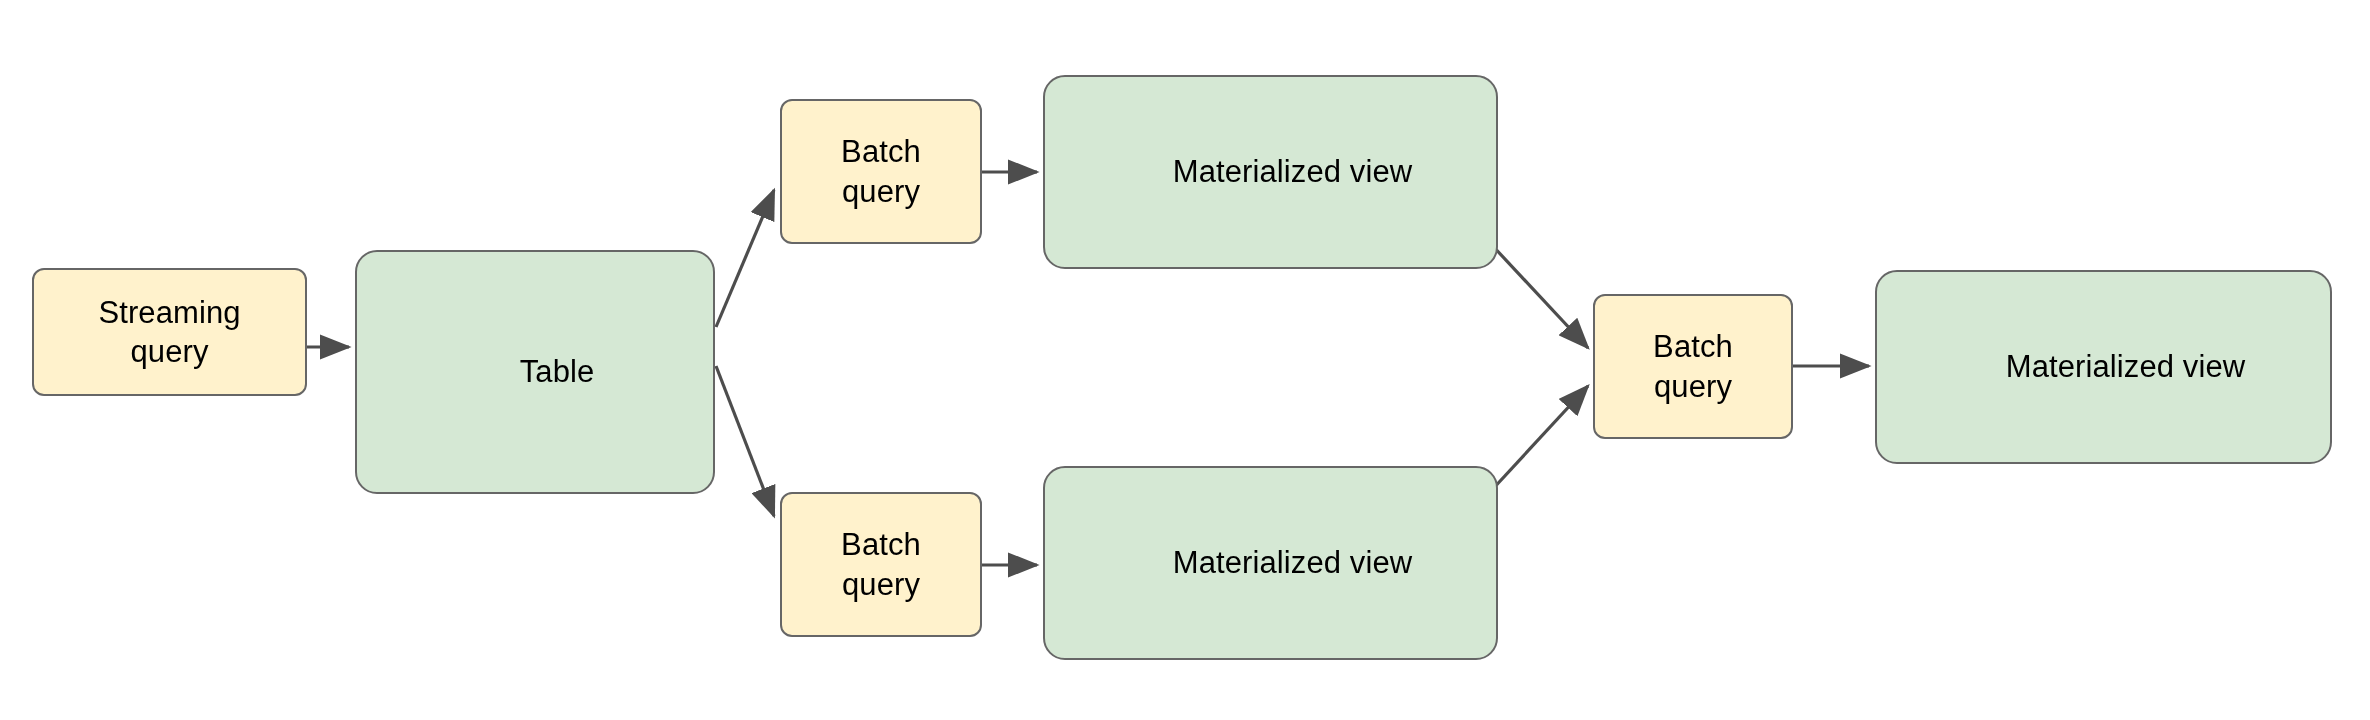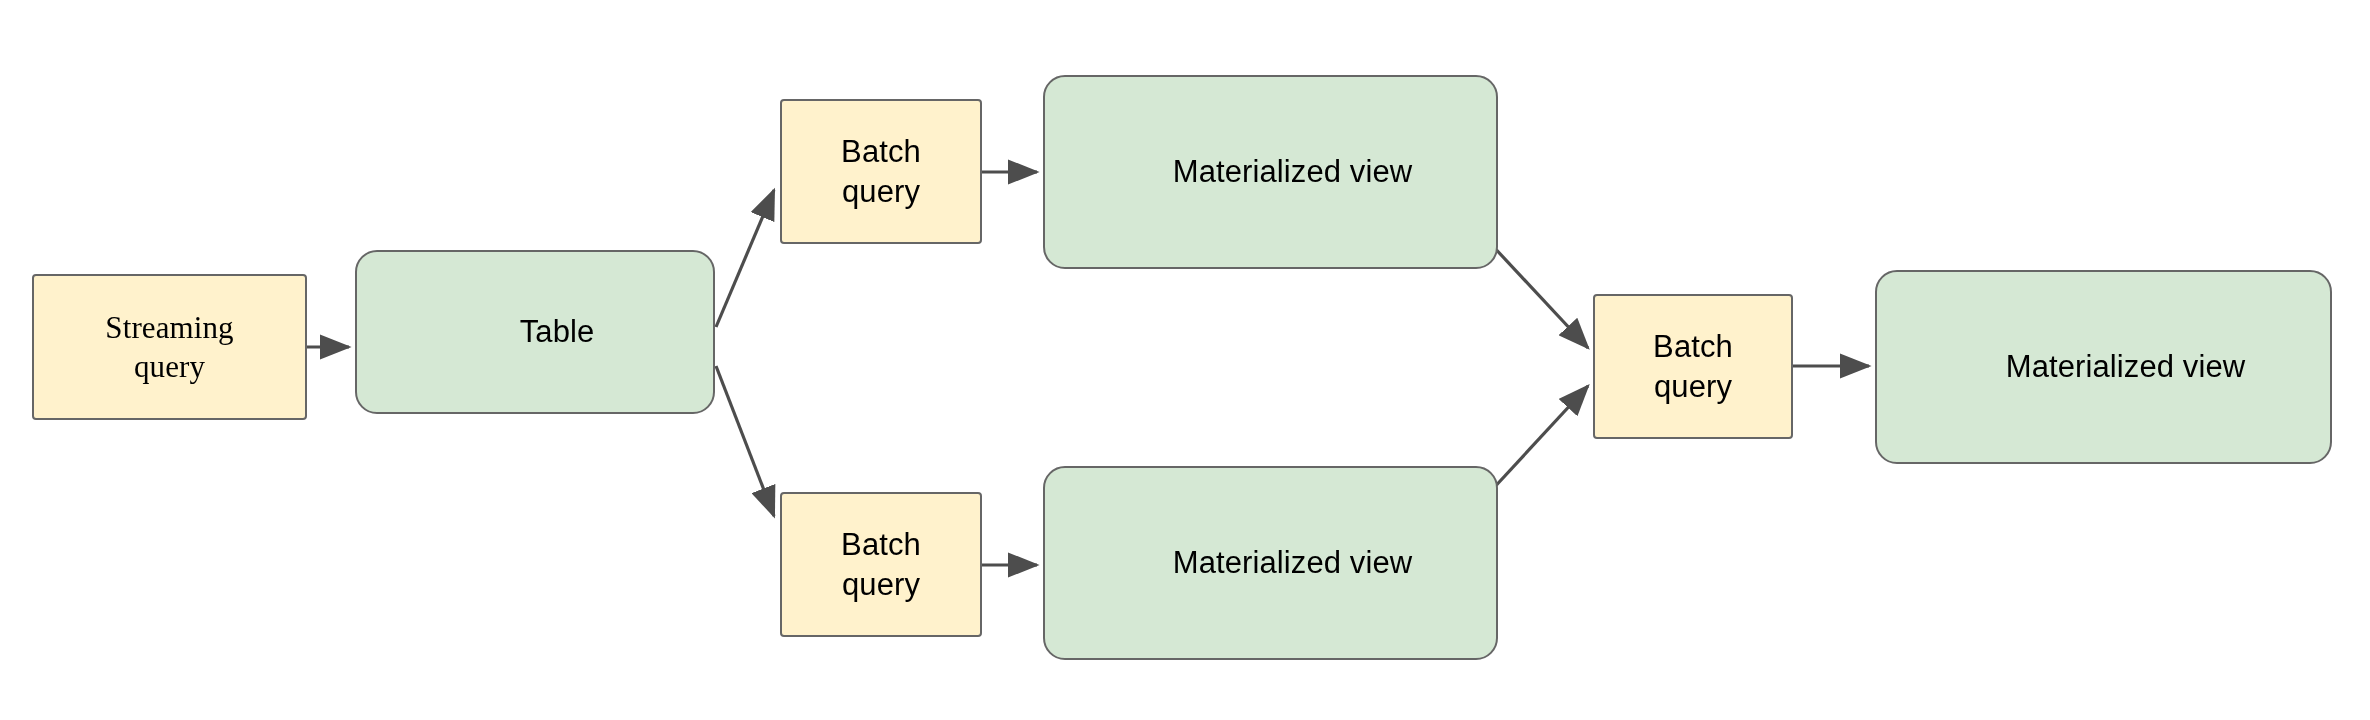--- a/index.html
+++ b/index.html
@@ -32,21 +32,21 @@
     text-align: center;
     color: #000000;
     font-size: 31px;
     line-height: 1.26;
     letter-spacing: 0.1px;
     border: 2px solid #666666;
     z-index: 2;
   }
   .node.process {
     background: #fff2cc;
-    border-radius: 4px;
+    border-radius: 12px;
     justify-content: center;
   }
   .node.store {
     background: #d5e8d4;
     border-radius: 22px;
     padding-left: 44px;
   }
   .node-label {
     display: block;
     white-space: pre-line;
@@ -77,26 +77,26 @@
       <line x1="982" y1="565" x2="1037" y2="565" marker-end="url(#arrowhead)"></line>
 
       <line x1="1490" y1="243" x2="1588" y2="348" marker-end="url(#arrowhead)"></line>
 
       <line x1="1490" y1="492" x2="1588" y2="386" marker-end="url(#arrowhead)"></line>
 
       <line x1="1793" y1="366" x2="1869" y2="366" marker-end="url(#arrowhead)"></line>
     </g>
   </svg>
 
-  <div class="node process" style="left:32px; top:274px; width:275px; height:146px;font-family:Liberation Serif, serif;">
+  <div class="node process" style="left:32px; top:268px; width:275px; height:128px;">
     <span class="node-label">Streaming
 query</span>
   </div>
 
-  <div class="node store" style="left:355px; top:250px; width:360px; height:164px;">
+  <div class="node store" style="left:355px; top:250px; width:360px; height:244px;">
     <span class="node-label">Table</span>
   </div>
 
   <div class="node process" style="left:780px; top:99px; width:202px; height:145px;">
     <span class="node-label">Batch
 query</span>
   </div>
 
   <div class="node store" style="left:1043px; top:75px; width:455px; height:194px;">
     <span class="node-label">Materialized view</span>

